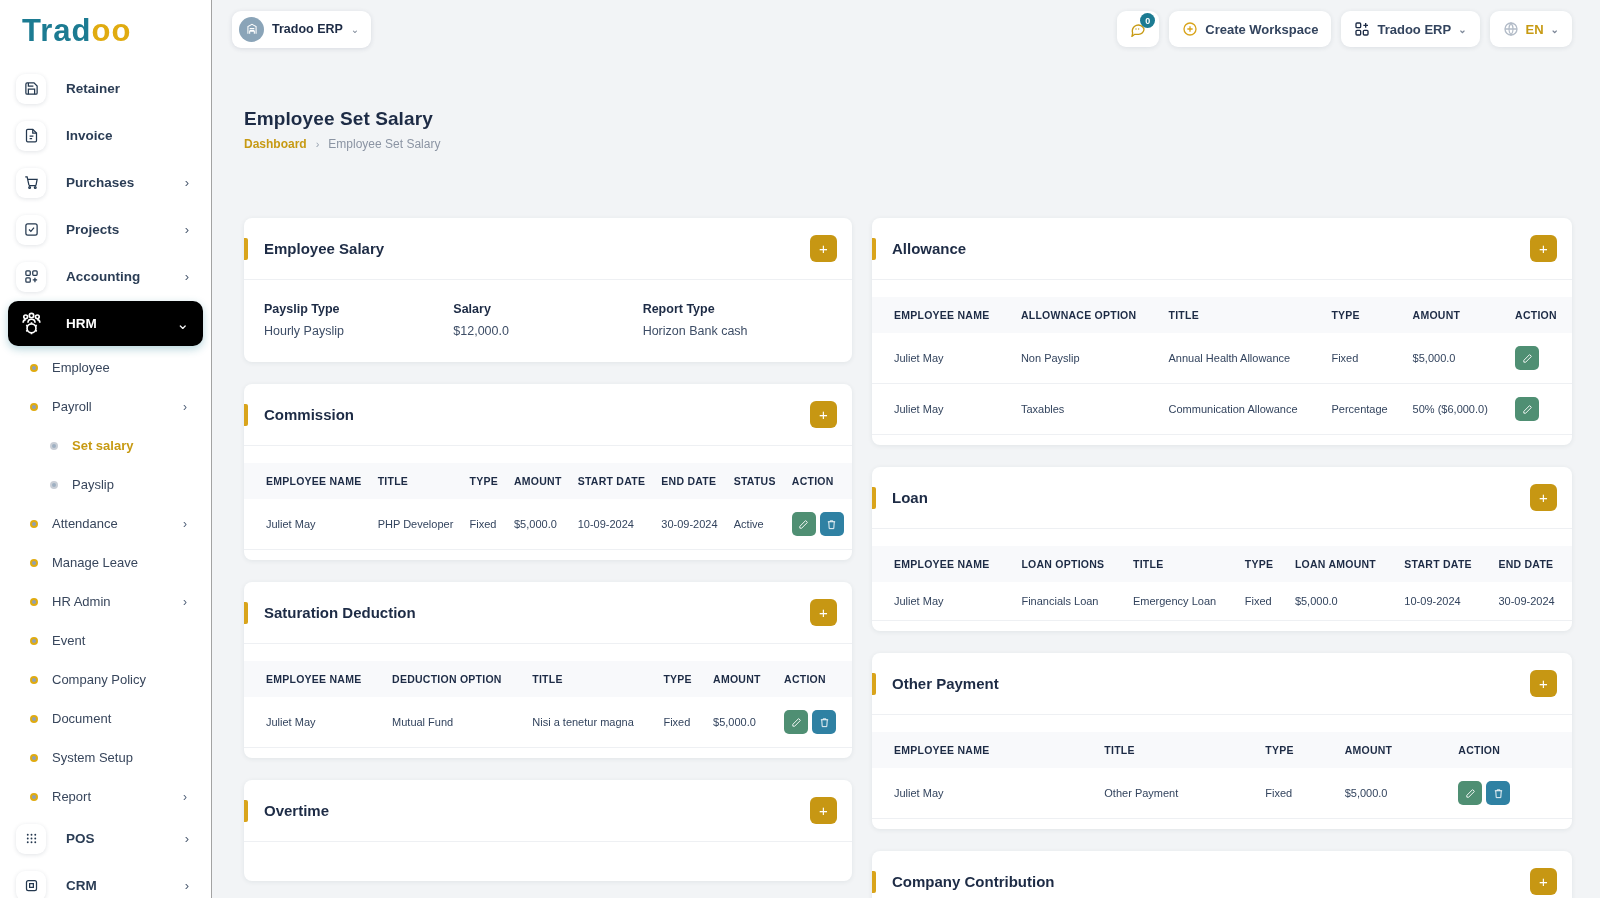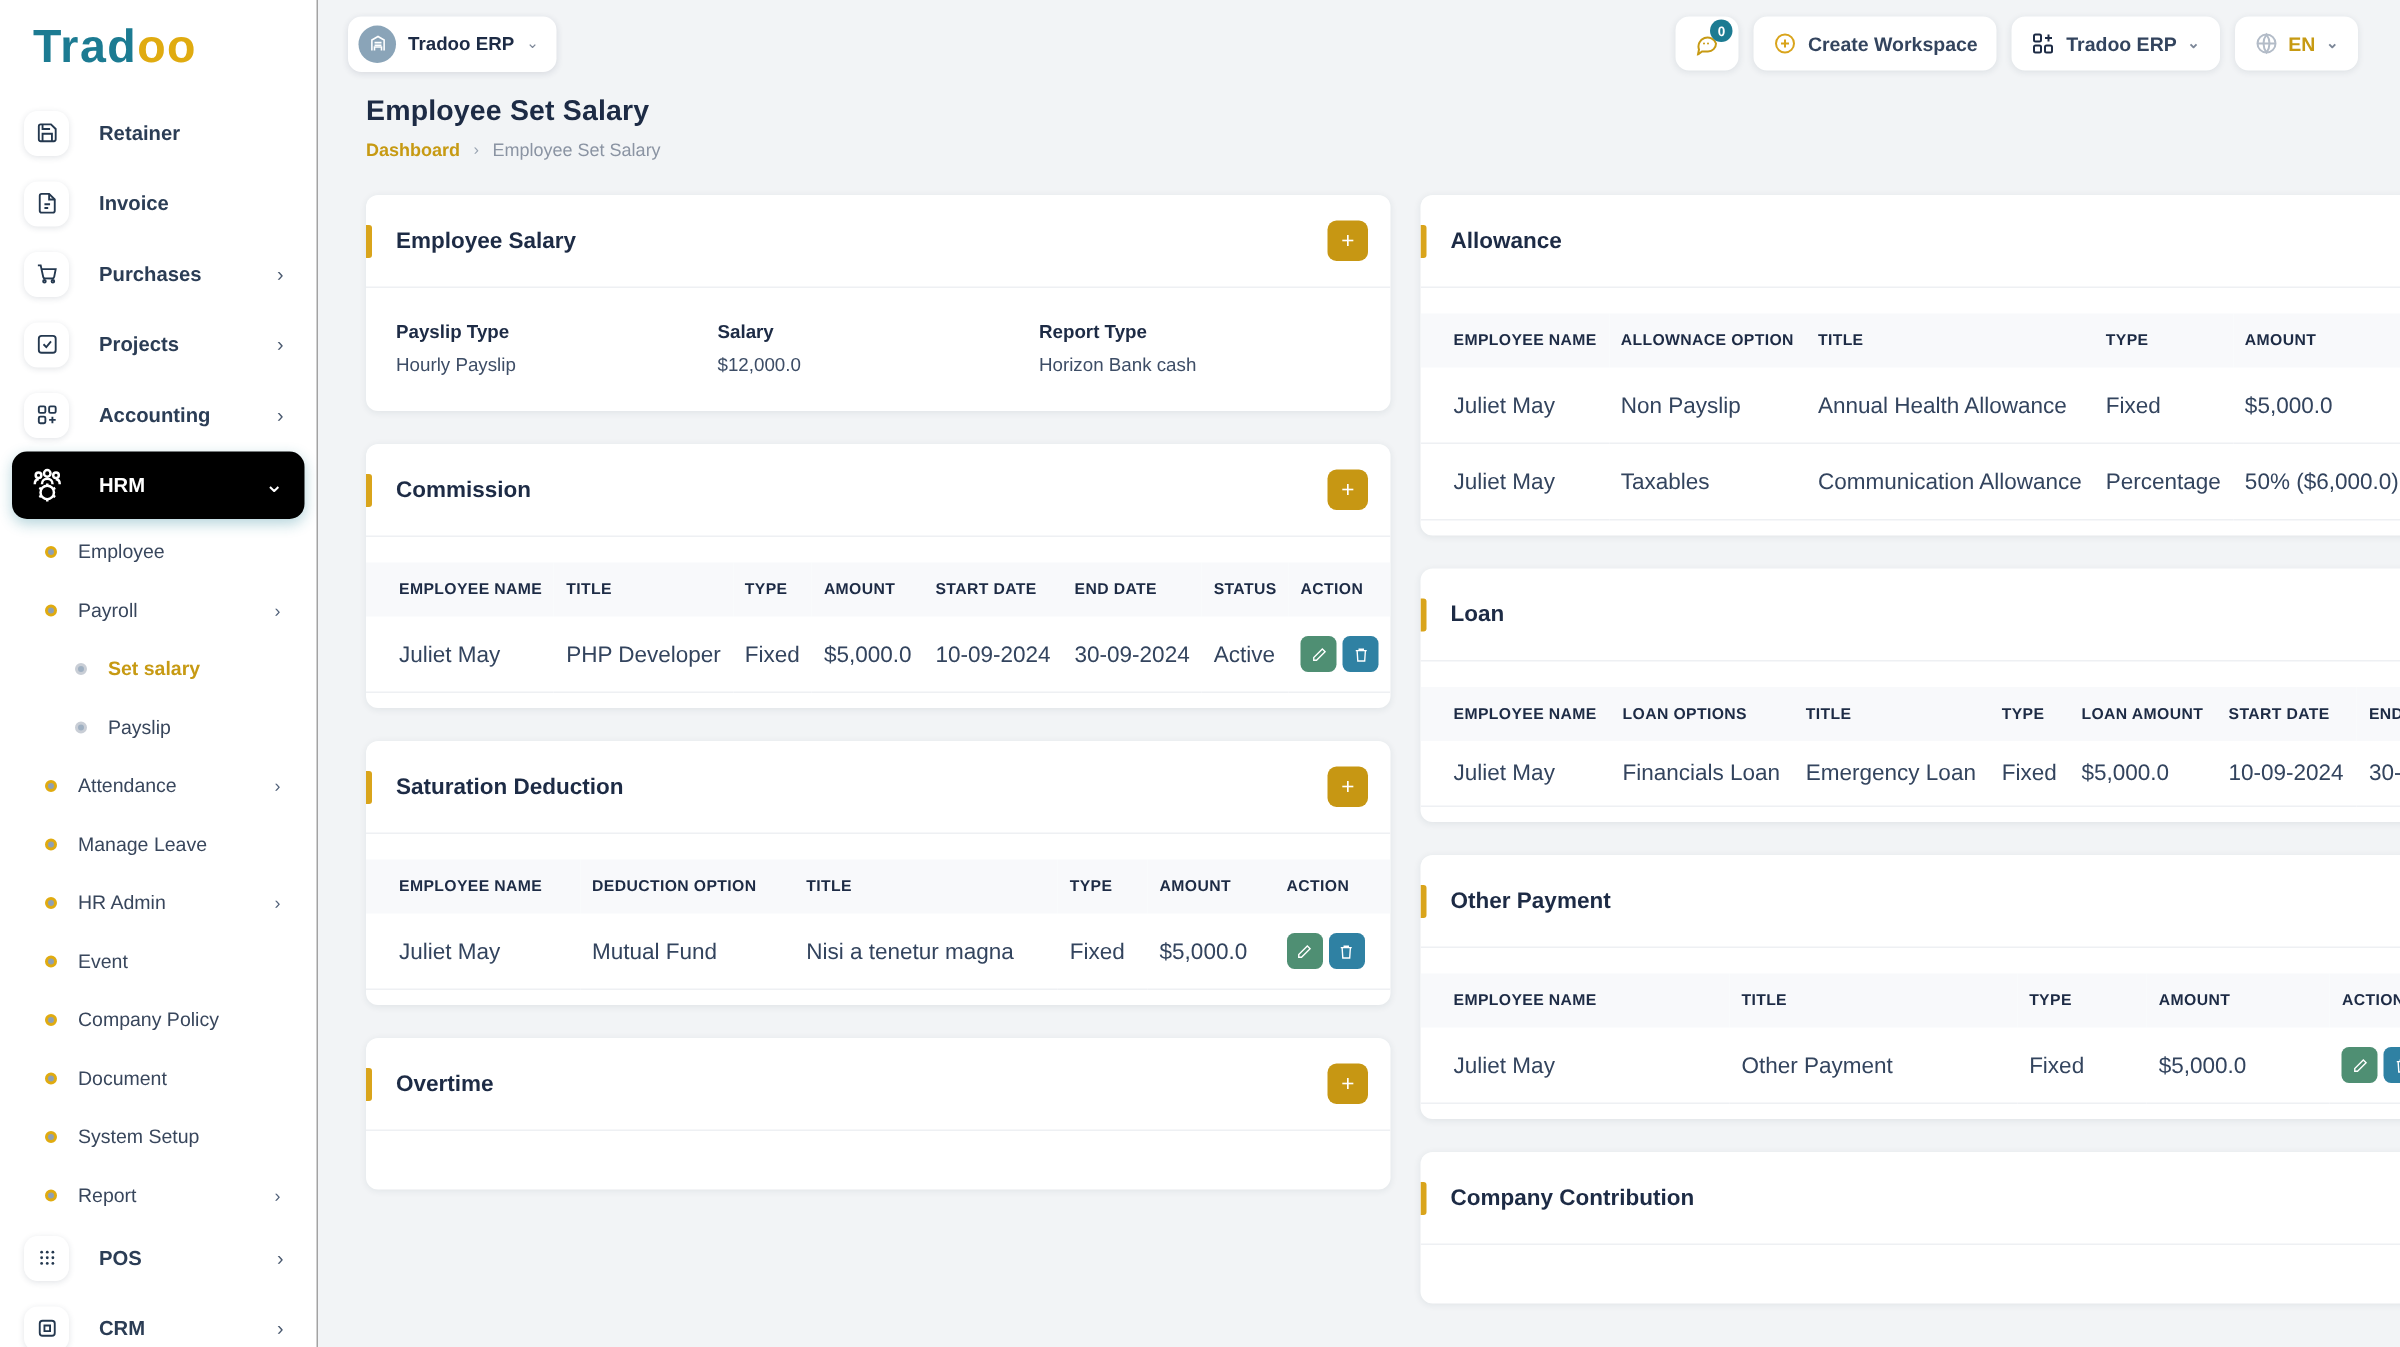--- a/index.html
+++ b/index.html
@@ -61,21 +61,21 @@
   .dot {
     width: 8px; height: 8px; flex: 0 0 8px; border-radius: 50%;
     border: 2px solid #e0ab10; background: #8fa0b4;
   }
   .sub-item.deep .dot { border-color: #c9ced6; background: #9fb0c2; }
   .sub-label { font-size: 13px; font-weight: 500; color: #38465c; margin-left: 14px; flex: 1; }
   .sub-item.current .sub-label { color: #c79a13; font-weight: 600; }
   .sub-caret { color: #52627a; font-size: 12px; padding-right: 16px; }
 
   
-  .main { flex: 1; height: 898px; overflow: hidden; display: flex; flex-direction: column; }
+  .main { flex: 1; height: 898px; overflow: hidden; display: flex; flex-direction: column; gap: 44px; }
 
   .topbar {
     height: 58px; flex: 0 0 58px;
     display: flex; align-items: center;
     padding: 0 28px 0 20px; gap: 10px;
   }
   .ws-chip {
     display: flex; align-items: center; gap: 8px;
     background: #fff; border-radius: 9px;
     padding: 6px 12px 6px 7px;
@@ -166,21 +166,21 @@
   .tbl-wrap { padding: 17px 0 10px 0; overflow: hidden; }
   table { border-collapse: collapse; width: 100%; table-layout: auto; padding-left: 43px; }
   thead tr { background: #f8f9fb; }
   th {
     font-size: 10.5px; font-weight: 700; color: #1d2b45;
     text-align: left; padding: 12px 8px; white-space: nowrap;
     letter-spacing: .25px; text-transform: uppercase;
   }
   th:first-child, td:first-child { padding-left: 22px; }
   td {
-    font-size: 15px; color: #33445e; padding: 13px 8px;
+    font-size: 11px; color: #33445e; padding: 13px 8px;
     border-bottom: 1px solid #eef0f3; white-space: nowrap;
   }
   tbody tr:last-child td { border-bottom: 1px solid #eef0f3; }
   .act { display: flex; gap: 4px; }
   .ibtn {
     width: 24px; height: 24px; border-radius: 5px; border: none;
     display: flex; align-items: center; justify-content: center;
     cursor: pointer; color: #fff;
   }
   .ibtn svg { width: 11px; height: 11px; }

